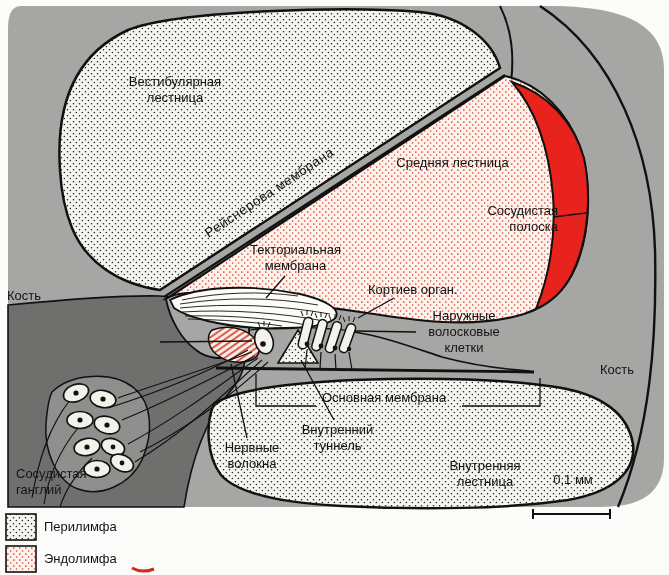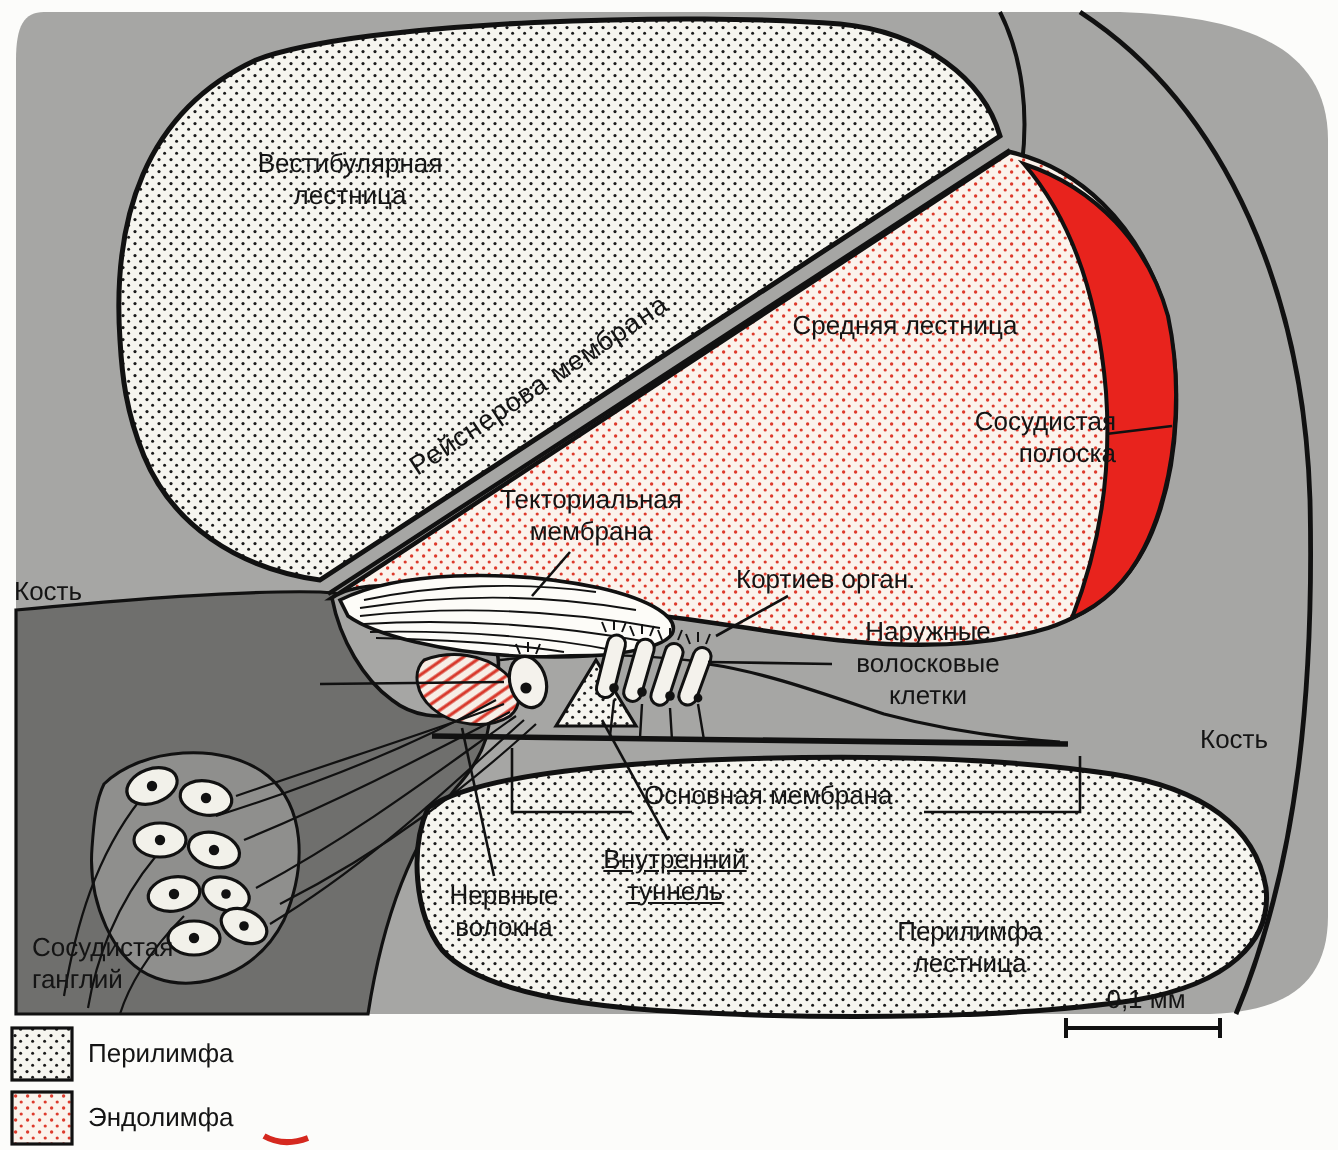--- a/index.html
+++ b/index.html
@@ -180,25 +180,25 @@
 
 
   <div class="lbl c" style="left:408px; top:308px; width:112px;">Наружные волосковые клетки</div>
 
   <div class="lbl nw" style="left:600px; top:362px;">Кость</div>
 
   <div class="lbl nw" style="left:322px; top:390px;">Основная мембрана</div>
 
   <div class="lbl c" style="left:212px; top:440px; width:80px;">Нервные волокна</div>
 
-  <div class="lbl c" style="left:290px; top:422px; width:95px;text-decoration:underline;">Внутренний туннель</div>
+  <div class="lbl c" style="left:290px; top:422px; width:95px;">Внутренний туннель</div>
 
   <div class="lbl" style="left:16px; top:466px; width:95px;">Сосудистая ганглий</div>
 
-  <div class="lbl c" style="left:430px; top:458px; width:110px;">Перилимфа лестница</div>
-
-  <div class="lbl c nw" style="left:534px; top:492px; width:78px;">0,1 мм</div>
+  <div class="lbl c" style="left:430px; top:458px; width:110px;">Внутренняя лестница</div>
+
+  <div class="lbl c nw" style="left:534px; top:472px; width:78px;">0,1 мм</div>
 
   <div class="lbl nw" style="left:44px; top:519px;">Перилимфа</div>
 
   <div class="lbl nw" style="left:44px; top:551px;">Эндолимфа</div>
 
 </div>
 
 </body></html>

